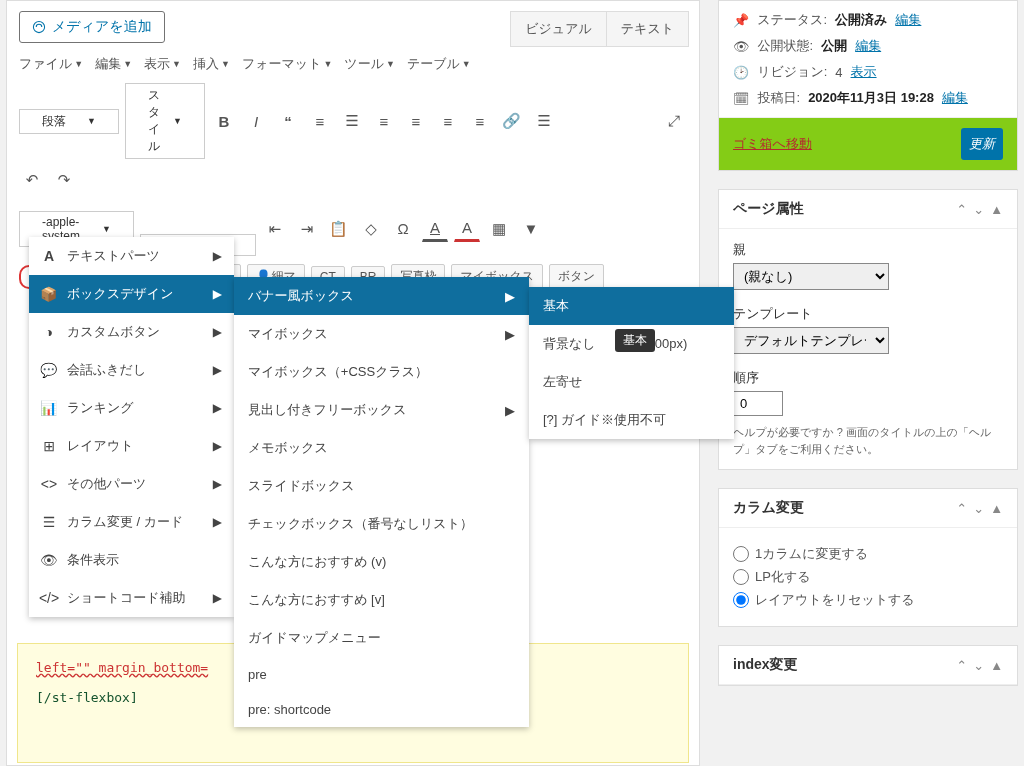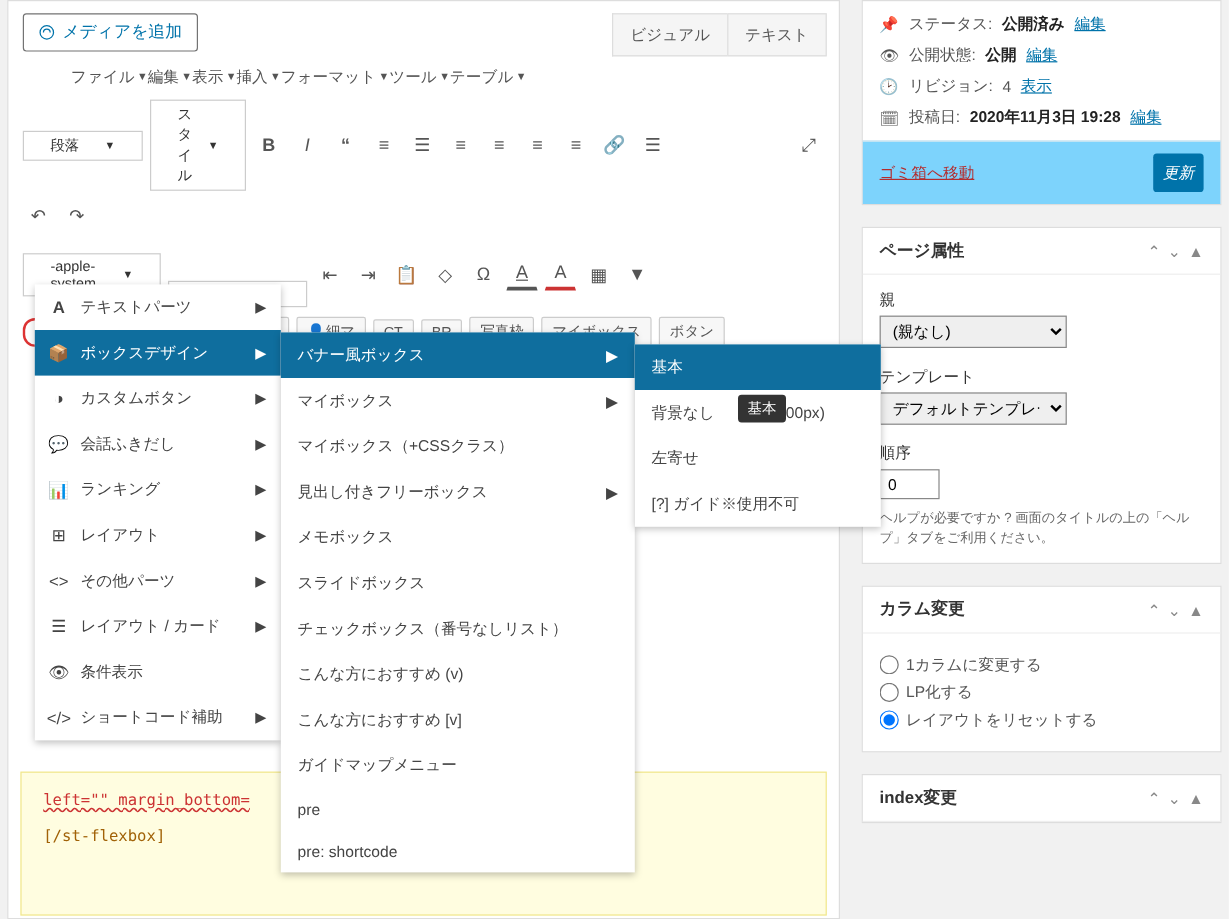--- a/index.html
+++ b/index.html
@@ -5,21 +5,21 @@
 * { box-sizing: border-box; margin: 0; padding: 0; }
 body { font-family: -apple-system, "Hiragino Kaku Gothic ProN", Meiryo, sans-serif; font-size: 13px; color: #333; background: #f1f1f1; }
 .main-wrap { display: flex; width: 1024px; height: 766px; gap: 18px; padding: 0 6px; }
 .editor-col { flex: 1; background: #fff; border: 1px solid #ddd; position: relative; }
 .sidebar-col { width: 300px; }
 .media-btn { display: inline-flex; align-items: center; gap: 6px; border: 1px solid #737373; color: #0073aa; background: #fff; padding: 6px 12px; margin: 10px 12px 6px; border-radius: 3px; cursor: pointer; font-size: 14px; }
 .media-btn svg { width: 14px; height: 14px; }
 .tabs-right { position: absolute; top: 10px; right: 10px; display: flex; }
 .tab { border: 1px solid #ddd; padding: 8px 14px; background: #f5f5f5; color: #555; cursor: pointer; font-size: 13px; }
 .tab:first-child { border-right: none; }
-.mb-row { display: flex; gap: 0; padding: 6px 12px; color: #555; flex-wrap: wrap; align-items: center; margin-left: 40px; }
+.mb-row { display: flex; gap: 12px; padding: 6px 12px; color: #555; flex-wrap: wrap; align-items: center; }
 .menu-item { color: #555; cursor: pointer; display: flex; align-items: center; gap: 2px; }
 .caret { font-size: 9px; }
 .tb-row { display: flex; gap: 6px; padding: 4px 12px; align-items: center; flex-wrap: wrap; }
 .sel { border: 1px solid #ccc; background: #fff; padding: 3px 22px; font-size: 12px; display: flex; align-items: center; gap: 4px; min-width: 60px; }
 .sel.paragraph { width: 100px; }
 .sel.style { width: 80px; }
 .sel.font { width: 115px; }
 .sel.size { width: 116px; margin-top: 33px; }
 .ico { width: 26px; height: 26px; display: flex; align-items: center; justify-content: center; color: #555; cursor: pointer; font-size: 15px; font-family: Arial; border: 1px solid transparent; }
 .tag-dd { display: inline-flex; align-items: center; border: 2px solid #d33; color: #333; border-radius: 10px; padding: 1px 10px; gap: 4px; font-size: 13px; cursor: pointer; justify-content: space-between; }
@@ -29,27 +29,27 @@
 .dd-row.active { background: #0f6e9e; color: #fff; }
 .dd-row .dd-ico { width: 16px; display: flex; justify-content: center; font-size: 14px; }
 .dd-row .arr { margin-left: auto; font-size: 12px; }
 .submenu1 { position: absolute; top: 276px; left: 227px; width: 295px; background: #fff; box-shadow: 0 2px 6px rgba(0,0,0,.25); z-index: 11; }
 .submenu2 { position: absolute; top: 286px; left: 522px; width: 205px; background: #fff; box-shadow: 0 2px 6px rgba(0,0,0,.25); z-index: 12; }
 .sm-row { padding: 10px 14px; color: #444; cursor: pointer; display: flex; align-items: center; }
 .sm-row.active { background: #0f6e9e; color: #fff; }
 .sm-row .arr { margin-left: auto; }
 .tooltip { position: absolute; top: 328px; left: 608px; background: #333; color: #fff; padding: 3px 8px; font-size: 12px; border-radius: 3px; z-index: 13; }
 .editor-body { padding: 16px 18px; margin: 10px; background: #fffde0; border: 1px solid #f0e68c; min-height: 120px; font-family: monospace; font-size: 13px; color: #c33; }
-.editor-body .tag2 { color: #a16207; }
+.editor-body .tag2 { color: #14532d; }
 .panel { background: #fff; border: 1px solid #ddd; margin-bottom: 18px; }
 .pub-body { padding: 6px 14px; font-size: 13px; color: #555; }
 .pub-row { display: flex; align-items: center; gap: 8px; padding: 4px 0; }
 .pub-row b { color: #222; }
 .pub-link { color: #0073aa; text-decoration: underline; cursor: pointer; }
-.pub-foot { display: flex; justify-content: space-between; align-items: center; padding: 10px 14px; background: #7dd3fc; border-top: 1px solid #eee; }
+.pub-foot { display: flex; justify-content: space-between; align-items: center; padding: 10px 14px; background: #84cc16; border-top: 1px solid #eee; }
 .trash { color: #b32d2e; text-decoration: underline; cursor: pointer; }
 .btn-primary { background: #0073aa; color: #fff; border: none; padding: 7px 8px; border-radius: 3px; cursor: pointer; font-size: 13px; font-style: italic; }
 .panel-hd { display: flex; align-items: center; padding: 10px 14px; border-bottom: 1px solid #eee; }
 .panel-hd h3 { font-size: 14px; font-weight: bold; }
 .panel-hd .tools { margin-left: auto; display: flex; gap: 6px; color: #888; }
 .panel-body { padding: 12px 14px; font-size: 13px; color: #555; }
 .panel-body label { display: block; margin-bottom: 4px; color: #333; }
 .panel-body select, .panel-body input[type=text] { border: 1px solid #888; padding: 4px 6px; font-size: 13px; }
 .panel-body select { width: 156px; }
 .radio-row { display: flex; align-items: center; gap: 6px; margin: 5px 0; }
@@ -216,21 +216,21 @@
           <span>レイアウト</span>
           <span class="arr">▶</span>
         </div>
       <div class="dd-row">
           <span class="dd-ico">&lt;&gt;</span>
           <span>その他パーツ</span>
           <span class="arr">▶</span>
         </div>
       <div class="dd-row">
           <span class="dd-ico">☰</span>
-          <span>レイアウト / カード</span>
+          <span>カラム変更 / カード</span>
           <span class="arr">▶</span>
         </div>
       <div class="dd-row">
           <span class="dd-ico">👁</span>
           <span>条件表示</span>
         </div>
       <div class="dd-row">
           <span class="dd-ico">&lt;/&gt;</span>
           <span>ショートコード補助</span>
           <span class="arr">▶</span>

